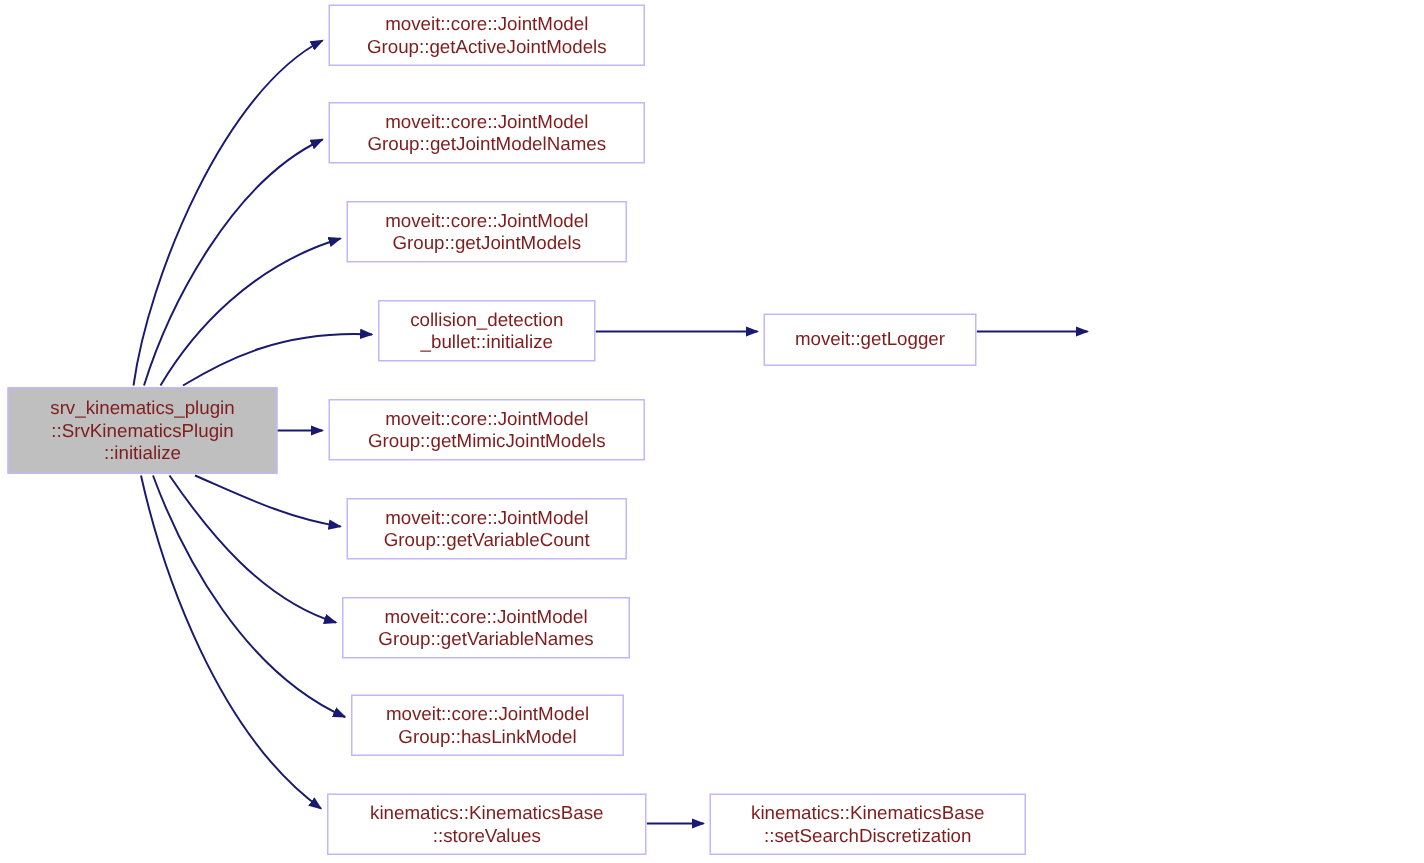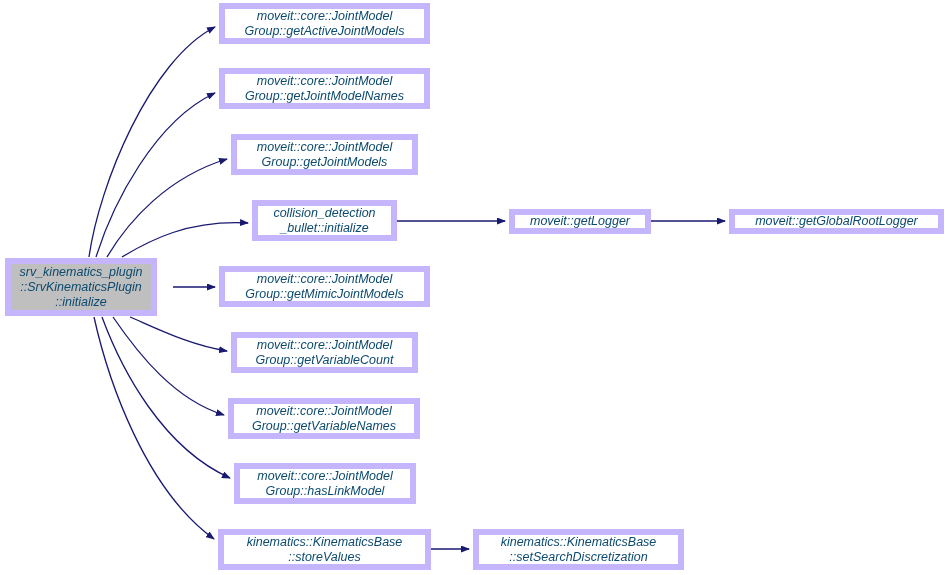--- a/index.html
+++ b/index.html
@@ -19,32 +19,31 @@
     position: absolute;
     left: 0;
     top: 0;
     width: 949px;
     height: 575px;
     pointer-events: none;
   }
   .node {
     position: absolute;
     box-sizing: border-box;
-    border: 6px solid #c4b5fd;
+    border: 1px solid #c4b5fd;
     background: #ffffff;
-    color: #0c4a6e;
+    color: #7f1d1d;
     font-size: 12.5px;
     line-height: 15px;
     display: flex;
     align-items: center;
     justify-content: center;
     text-align: center;
     white-space: pre;
     letter-spacing: 0px;
-    font-style: italic;
   }
   .node.current {
     background: #bfbfbf;
   }
   .node span {
     display: block;
   }
 </style>
 </head>
 <body>
@@ -65,38 +64,37 @@
       <path d="M 130,317 C 160,330 190,345 227,351"></path>
       <path d="M 113,317 C 139,355 175,400 224,415"></path>
       <path d="M 102,317 C 122,371 163,448 230,478"></path>
       <path d="M 94,317 C 108,380 145,489 214,539"></path>
       <path d="M 397,221 L 505,221"></path>
       <path d="M 651,221 L 725,221"></path>
       <path d="M 431,549 L 469,549"></path>
     </g>
   </svg>
 
-  <div class="node current" style="left:5px; top:258px; width:152px; height:58px;"><span>srv_kinematics_plugin
+  <div class="node current" style="left:5px; top:258px; width:180px; height:58px;"><span>srv_kinematics_plugin
 ::SrvKinematicsPlugin
 ::initialize</span></div>
   <div class="node" style="left:219px; top:3px; width:211px; height:41px;"><span>moveit::core::JointModel
 Group::getActiveJointModels</span></div>
   <div class="node" style="left:219px; top:68px; width:211px; height:41px;"><span>moveit::core::JointModel
 Group::getJointModelNames</span></div>
   <div class="node" style="left:231px; top:134px; width:187px; height:41px;"><span>moveit::core::JointModel
 Group::getJointModels</span></div>
   <div class="node" style="left:252px; top:200px; width:145px; height:41px;"><span>collision_detection
 _bullet::initialize</span></div>
   <div class="node" style="left:219px; top:266px; width:211px; height:41px;"><span>moveit::core::JointModel
 Group::getMimicJointModels</span></div>
   <div class="node" style="left:231px; top:332px; width:187px; height:41px;"><span>moveit::core::JointModel
 Group::getVariableCount</span></div>
   <div class="node" style="left:228px; top:398px; width:192px; height:41px;"><span>moveit::core::JointModel
 Group::getVariableNames</span></div>
   <div class="node" style="left:234px; top:463px; width:182px; height:41px;"><span>moveit::core::JointModel
 Group::hasLinkModel</span></div>
   <div class="node" style="left:218px; top:529px; width:213px; height:41px;"><span>kinematics::KinematicsBase
 ::storeValues</span></div>
-  <div class="node" style="left:509px; top:209px; width:142px; height:25px;"><span>moveit::getLogger</span></div>
-  <div class="node" style="left:729px; top:209px; width:215px; height:25px;"><span>moveit::getGlobalRootLogger</span></div>
+  <div class="node" style="left:509px; top:209px; width:142px; height:35px;"><span>moveit::getLogger</span></div>
   <div class="node" style="left:473px; top:529px; width:211px; height:41px;"><span>kinematics::KinematicsBase
 ::setSearchDiscretization</span></div>
 </div>
 
 </body></html>

